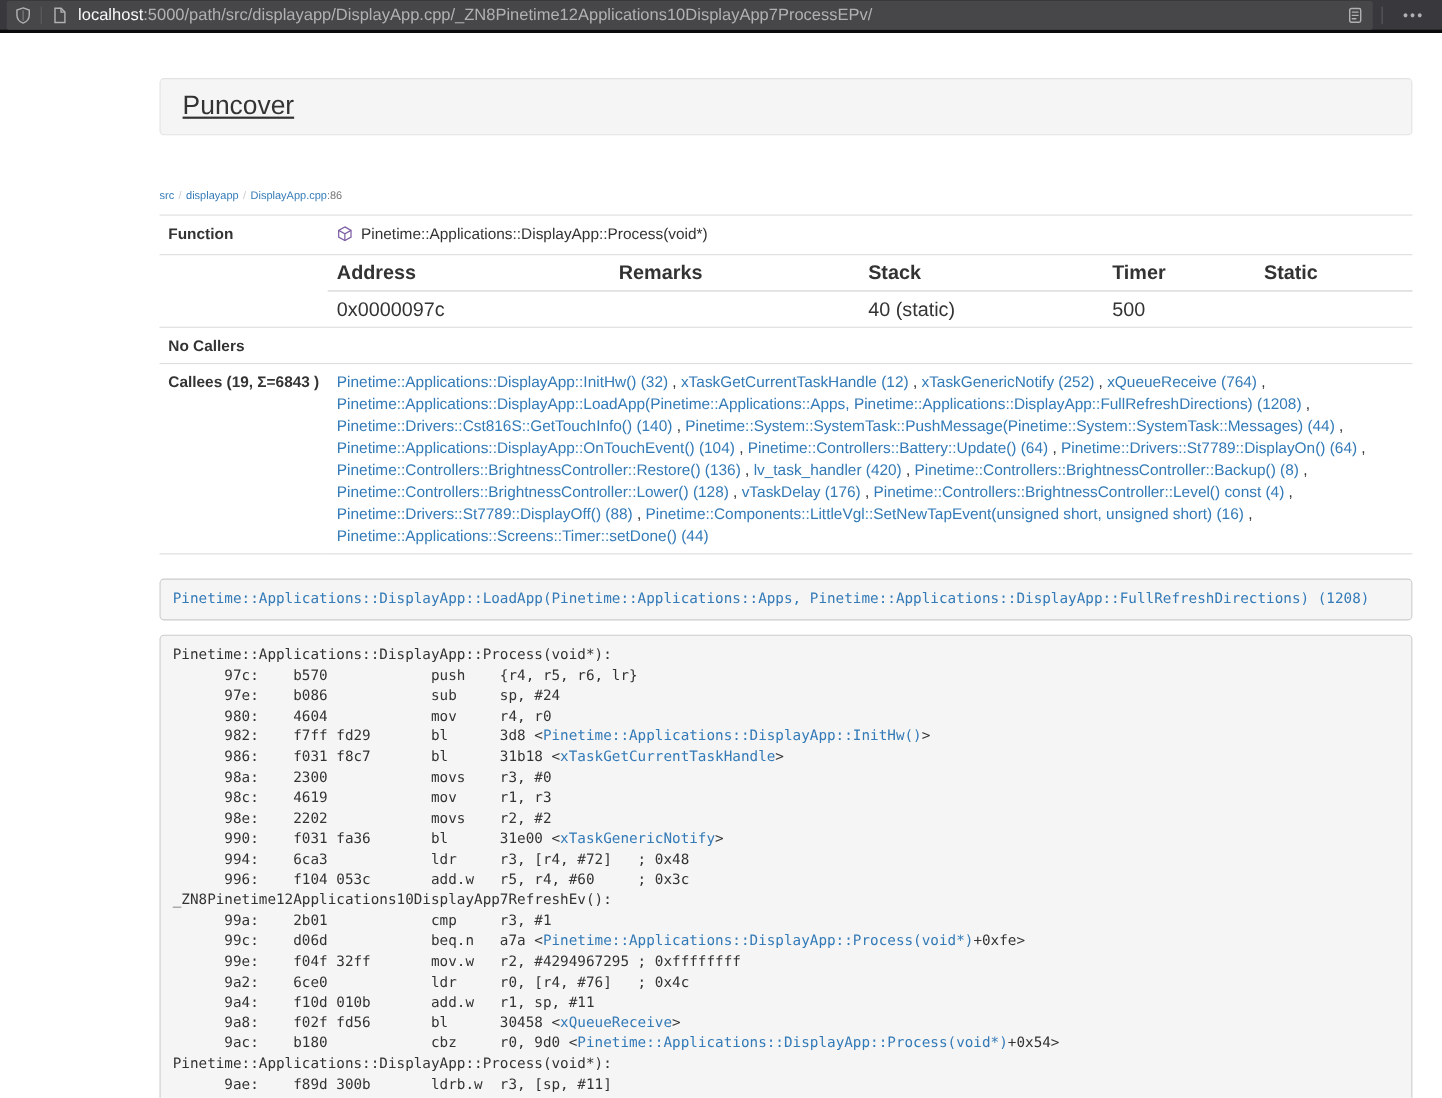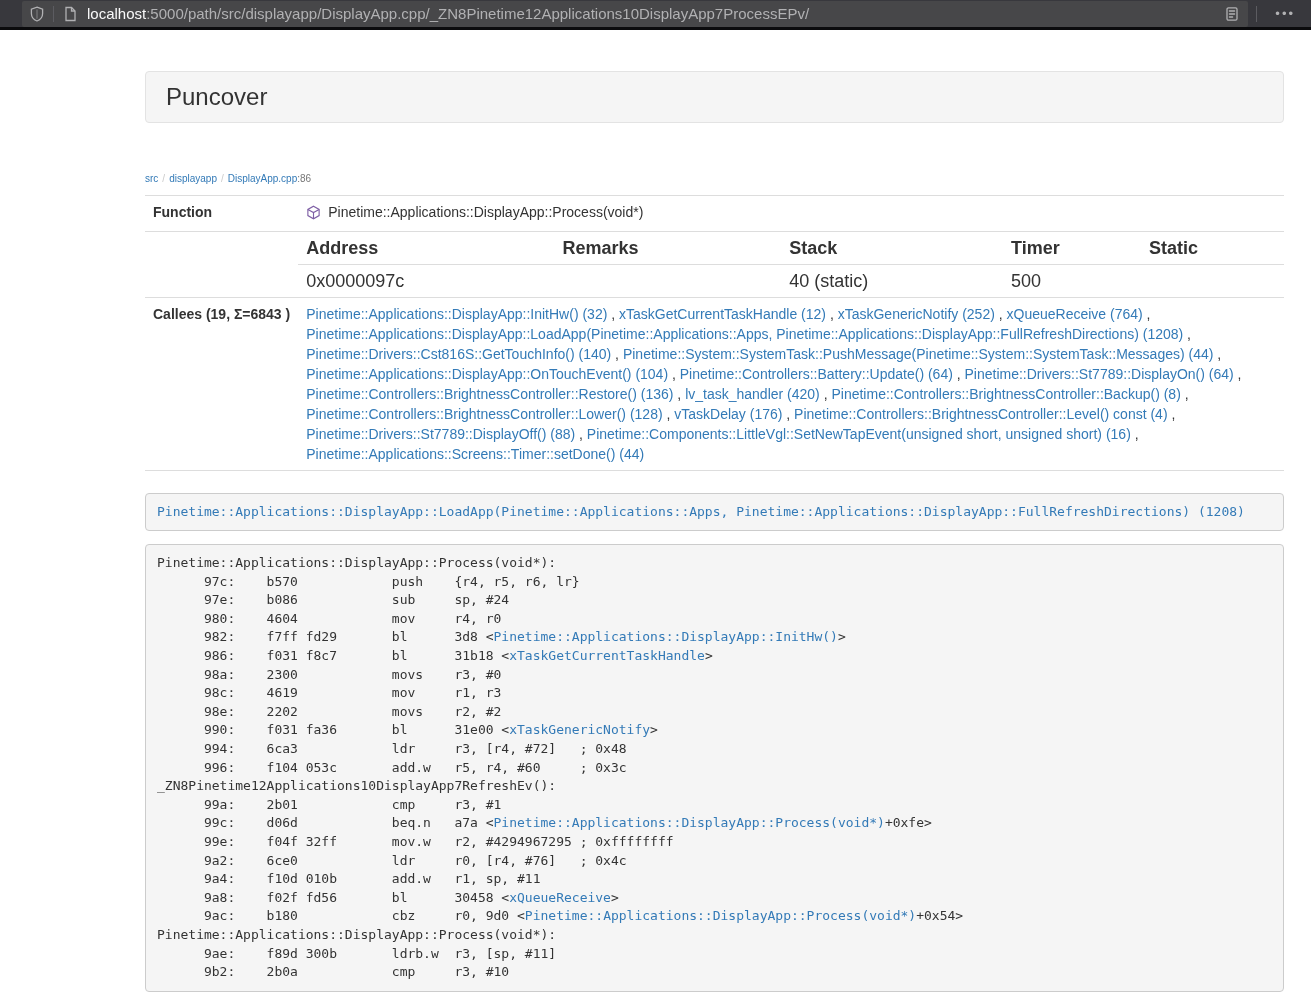--- a/index.html
+++ b/index.html
@@ -13,21 +13,21 @@
   }
   *{box-sizing:border-box;}
   html,body{margin:0;padding:0;}
   body{
     width:1311px;height:998px;overflow:hidden;background:#ffffff;
     font-family:"Liberation Sans",sans-serif;color:var(--text);
   }
   
   .topbar{
     height:30px;background:var(--topbar-bg);border-bottom:3px solid var(--topbar-line);
-    display:flex;align-items:center;padding:0 6px 0 22px;
+    display:flex;align-items:center;padding:0 6px 0 6px;
   }
   .urlfield{
     flex:1;height:26px;background:var(--field-bg);border-radius:2px;
     display:flex;align-items:center;padding:0 8px 0 7px;min-width:0;
   }
   .vdiv{width:1px;height:16px;background:var(--divider);margin:0 8px;flex:0 0 auto;}
   .icon16{width:16px;height:16px;flex:0 0 auto;display:block;}
   .urltext{
     margin-left:9px;font-size:15px;color:var(--url-dim);white-space:nowrap;
     overflow:hidden;flex:1;min-width:0;
@@ -36,21 +36,21 @@
   .menu-dots{
     color:var(--url-dim);font-size:13px;letter-spacing:2px;padding:0 10px;
     flex:0 0 auto;line-height:26px;
   }
   
   .container{width:1139px;margin:0 0 0 145px;}
   .well{
     margin-top:41px;background:var(--well-bg);border:1px solid var(--well-border);
     border-radius:4px;padding:12px 20px;
   }
-  .well h2{margin:0;font-size:24px;font-weight:500;color:var(--text);line-height:26px;}
+  .well h2{margin:0;font-size:24px;font-weight:500;color:var(--text);line-height:26px;text-decoration:underline;}
   .breadcrumb{margin-top:50px;font-size:10px;}
   .breadcrumb a{color:var(--link);text-decoration:none;}
   .breadcrumb .bsep{color:var(--sep);padding:0 4px;}
   .breadcrumb .bsuffix{color:var(--muted);}
   
   table.outer{
     width:100%;border-collapse:collapse;margin-top:11px;font-size:14px;
     border-bottom:1px solid var(--border);
   }
   table.outer > tbody > tr > td{
@@ -148,20 +148,24 @@
                   <td></td>
                   <td>40 (static)</td>
                   <td>500</td>
                   <td></td>
                 </tr>
               </tbody>
           </table>
         </td>
       </tr>
       <tr>
+        <td class="lbl col-label">No Callers</td>
+        <td></td>
+      </tr>
+      <tr>
         <td class="lbl col-label">Callees (19, Σ=6843 )</td>
         <td class="callees" id="callees-cell"><a href="#">Pinetime::Applications::DisplayApp::InitHw() (32)</a> , <a href="#">xTaskGetCurrentTaskHandle (12)</a> , <a href="#">xTaskGenericNotify (252)</a> , <a href="#">xQueueReceive (764)</a> , <a href="#">Pinetime::Applications::DisplayApp::LoadApp(Pinetime::Applications::Apps, Pinetime::Applications::DisplayApp::FullRefreshDirections) (1208)</a> , <a href="#">Pinetime::Drivers::Cst816S::GetTouchInfo() (140)</a> , <a href="#">Pinetime::System::SystemTask::PushMessage(Pinetime::System::SystemTask::Messages) (44)</a> , <a href="#">Pinetime::Applications::DisplayApp::OnTouchEvent() (104)</a> , <a href="#">Pinetime::Controllers::Battery::Update() (64)</a> , <a href="#">Pinetime::Drivers::St7789::DisplayOn() (64)</a> , <a href="#">Pinetime::Controllers::BrightnessController::Restore() (136)</a> , <a href="#">lv_task_handler (420)</a> , <a href="#">Pinetime::Controllers::BrightnessController::Backup() (8)</a> , <a href="#">Pinetime::Controllers::BrightnessController::Lower() (128)</a> , <a href="#">vTaskDelay (176)</a> , <a href="#">Pinetime::Controllers::BrightnessController::Level() const (4)</a> , <a href="#">Pinetime::Drivers::St7789::DisplayOff() (88)</a> , <a href="#">Pinetime::Components::LittleVgl::SetNewTapEvent(unsigned short, unsigned short) (16)</a> , <a href="#">Pinetime::Applications::Screens::Timer::setDone() (44)</a></td>
       </tr>
     </tbody>
   </table>
 
   <pre class="hl"><a href="#">Pinetime::Applications::DisplayApp::LoadApp(Pinetime::Applications::Apps, Pinetime::Applications::DisplayApp::FullRefreshDirections) (1208)</a></pre>
 
   <pre class="asm" id="asm">Pinetime::Applications::DisplayApp::Process(void*):
       97c:    b570            push    {r4, r5, r6, lr}

